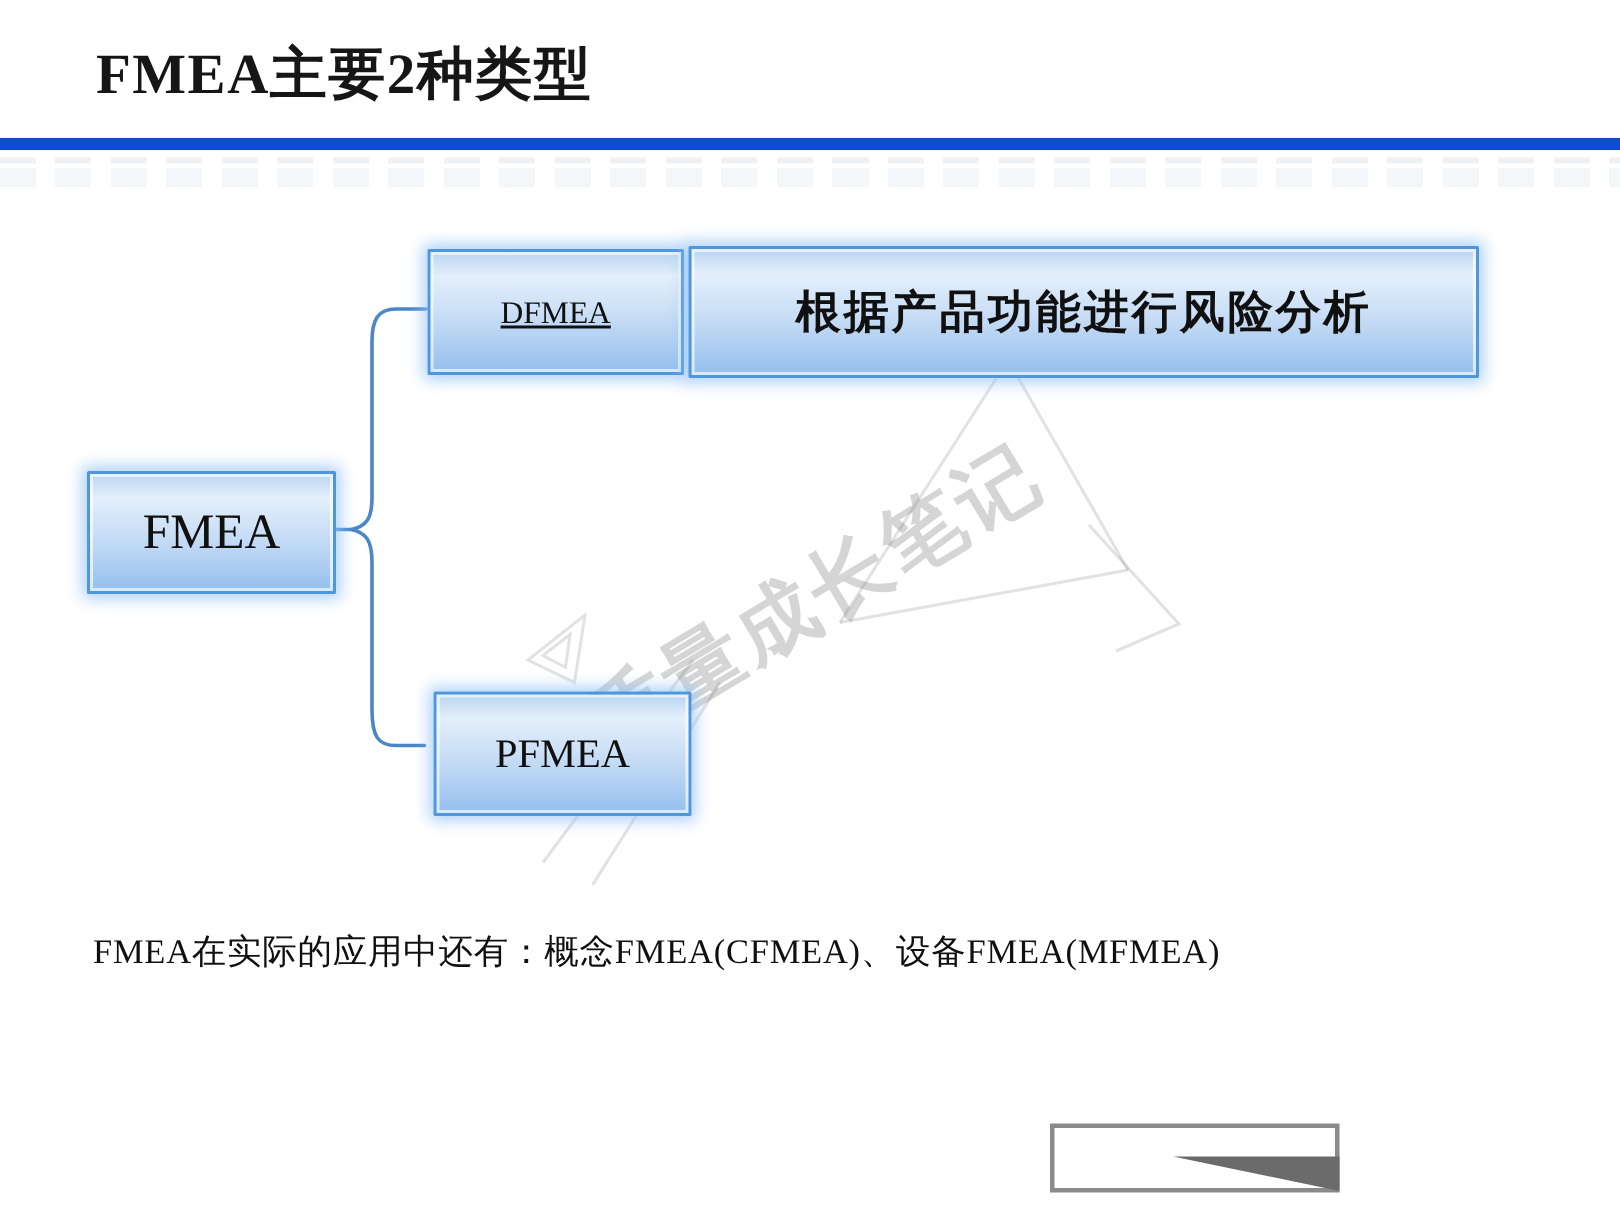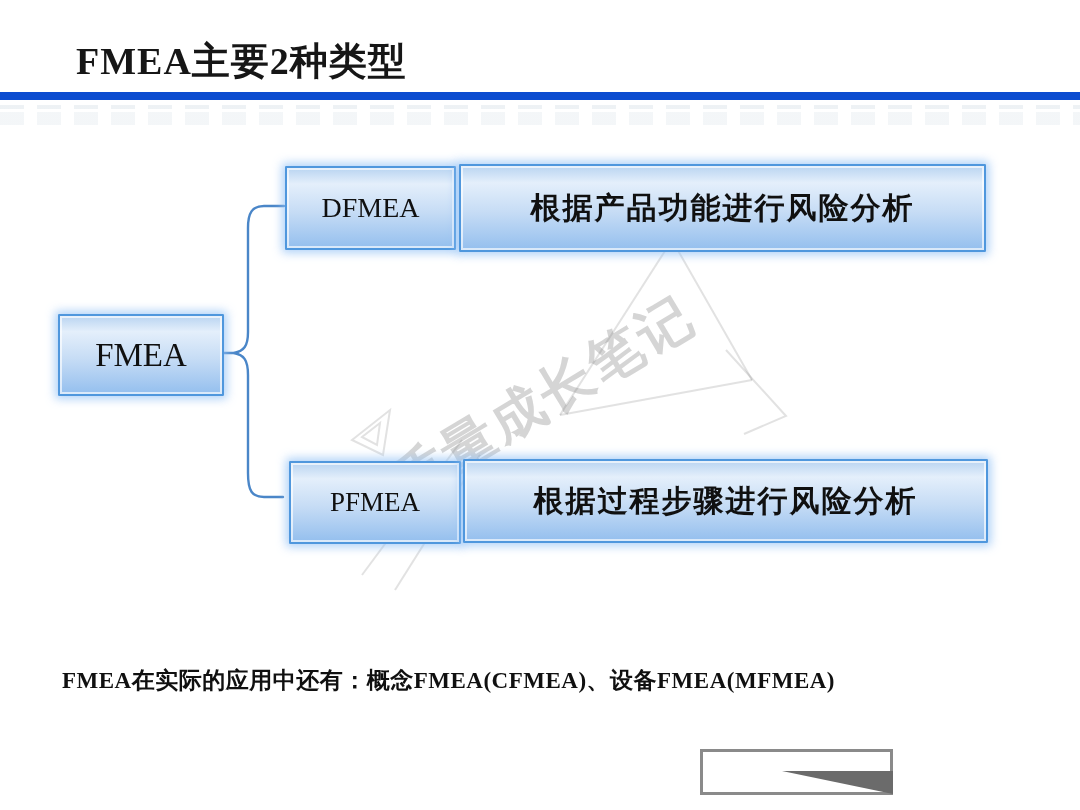--- a/index.html
+++ b/index.html
@@ -2,21 +2,21 @@
 <html><head>
 <meta charset="utf-8">
 <style>
   html,body{margin:0;padding:0;background:#ffffff;}
   .slide{
     position:relative;width:1080px;height:810px;background:#ffffff;overflow:hidden;
     font-family:"Liberation Serif","DejaVu Serif",serif;
   }
   
   .title{
-    position:absolute;left:64px;top:24px;margin:12px;
+    position:absolute;left:64px;top:24px;margin:0;
     font-size:38px;font-weight:700;color:#161616;letter-spacing:1px;white-space:nowrap;
   }
   .title-rule{position:absolute;left:0;top:92px;width:1080px;height:8px;background:#0b4cd0;}
   .strip{position:absolute;left:0;width:1080px;
     background:repeating-linear-gradient(90deg,rgba(170,190,205,0.45) 0 24px,rgba(255,255,255,0) 24px 37px);}
   .strip-a{top:105px;height:4px;opacity:.45;}
   .strip-b{top:112px;height:13px;opacity:.30;}
   
   .wm-svg{position:absolute;left:0;top:0;width:1080px;height:810px;pointer-events:none;}
   .wm-text{
@@ -25,29 +25,29 @@
     transform:rotate(-31deg);white-space:nowrap;font-weight:600;
   }
   
   .box{
     position:absolute;display:flex;align-items:center;justify-content:center;
     border:2px solid #4f97dd;border-radius:1px;color:#101010;white-space:nowrap;
     background:linear-gradient(180deg,#b9d4f1 0%,#e4effb 20%,#c6dcf5 55%,#94bfee 100%);
     box-shadow:0 0 10px 3px rgba(150,195,245,0.75), inset 0 0 0 2px rgba(255,255,255,0.65);
   }
   .box-root {left:58px; top:314px;width:162px;height:78px;font-size:33px;}
-  .box-d    {left:285px;top:166px;width:167px;height:80px;font-size:28px;}
+  .box-d    {left:285px;top:166px;width:167px;height:80px;font-size:21px;text-decoration:underline;}
   .box-dd   {left:459px;top:164px;width:523px;height:84px;font-size:30px;font-weight:600;letter-spacing:2px;}
   .box-p    {left:289px;top:461px;width:168px;height:79px;font-size:27px;}
   .box-pd   {left:463px;top:459px;width:521px;height:80px;font-size:30px;font-weight:600;letter-spacing:2px;}
   .conn-svg{position:absolute;left:0;top:0;width:1080px;height:810px;pointer-events:none;}
   
   .note{
-    position:absolute;left:62px;top:619px;font-size:23px;font-weight:700;color:#101010;
-    letter-spacing:0.5px;white-space:nowrap;margin-top:46px;
+    position:absolute;left:62px;top:619px;font-size:23px;font-weight:400;color:#101010;
+    letter-spacing:0.5px;white-space:nowrap;
   }
   
   .motto-back{
     position:absolute;left:700px;top:749px;width:187px;height:40px;
     background:#ffffff;border:3px solid #8a8a8a;
   }
   .motto-fold{position:absolute;left:0;top:0;width:1080px;height:810px;pointer-events:none;}
   .motto{
     position:absolute;left:781px;top:716px;width:226px;height:48px;
     background:#ffffff;border:4px solid #7a7a7a;
@@ -83,21 +83,20 @@
     <g fill="none" stroke="#4a86c8" stroke-width="2.4" stroke-linecap="round">
       <path d="M 218 353 L 234 353"></path>
       <path d="M 284 206 L 264 206 C 252 206 248 213 248 228 L 248 332 C 248 346 244 351 234 353 C 244 355 248 360 248 375 L 248 473 C 248 491 252 497 264 497 L 283 497"></path>
     </g>
   </svg>
 
   <div class="box box-root">FMEA</div>
   <div class="box box-d">DFMEA</div>
   <div class="box box-p">PFMEA</div>
   <div class="box box-dd">根据产品功能进行风险分析</div>
-  <div class="box box-pd">根据过程步骤进行风险分析</div>
 
   <div class="note">FMEA在实际的应用中还有：概念FMEA(CFMEA)、设备FMEA(MFMEA)</div>
 
   <div class="motto-back"></div>
   <svg class="motto-fold" viewBox="0 0 1080 810">
     <polygon points="782,771 893,771 893,794" fill="#6b6b6b"></polygon>
   </svg>
 
 </div>
 

